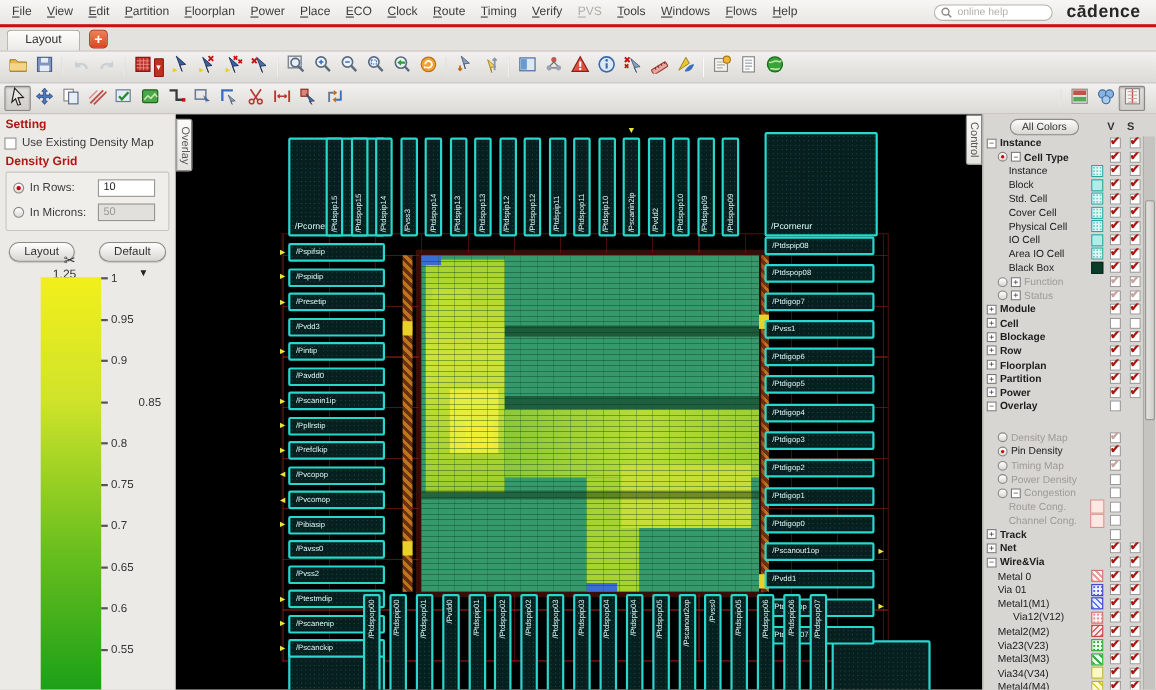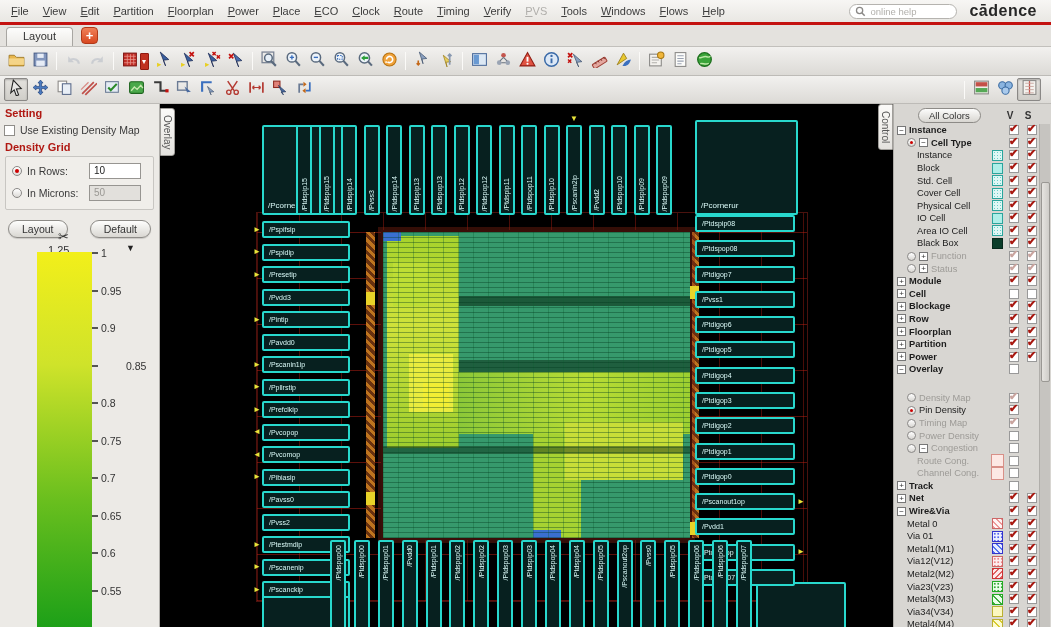--- a/index.html
+++ b/index.html
@@ -1372,21 +1372,21 @@
           <span class="swslot">
             <span class="sw blueHatch"></span>
           </span>
           <span class="chkslot">
             <span class="chk c"></span>
           </span>
           <span class="chkslot">
             <span class="chk c"></span>
           </span>
         </div>
-        <div class="trow" style="padding-left: 13px;">
+        <div class="trow" style="padding-left: 27px;">
           <span class="tlabel">Via12(V12)</span>
           <span class="swslot">
             <span class="sw pinkDot"></span>
           </span>
           <span class="chkslot">
             <span class="chk c"></span>
           </span>
           <span class="chkslot">
             <span class="chk c"></span>
           </span>

